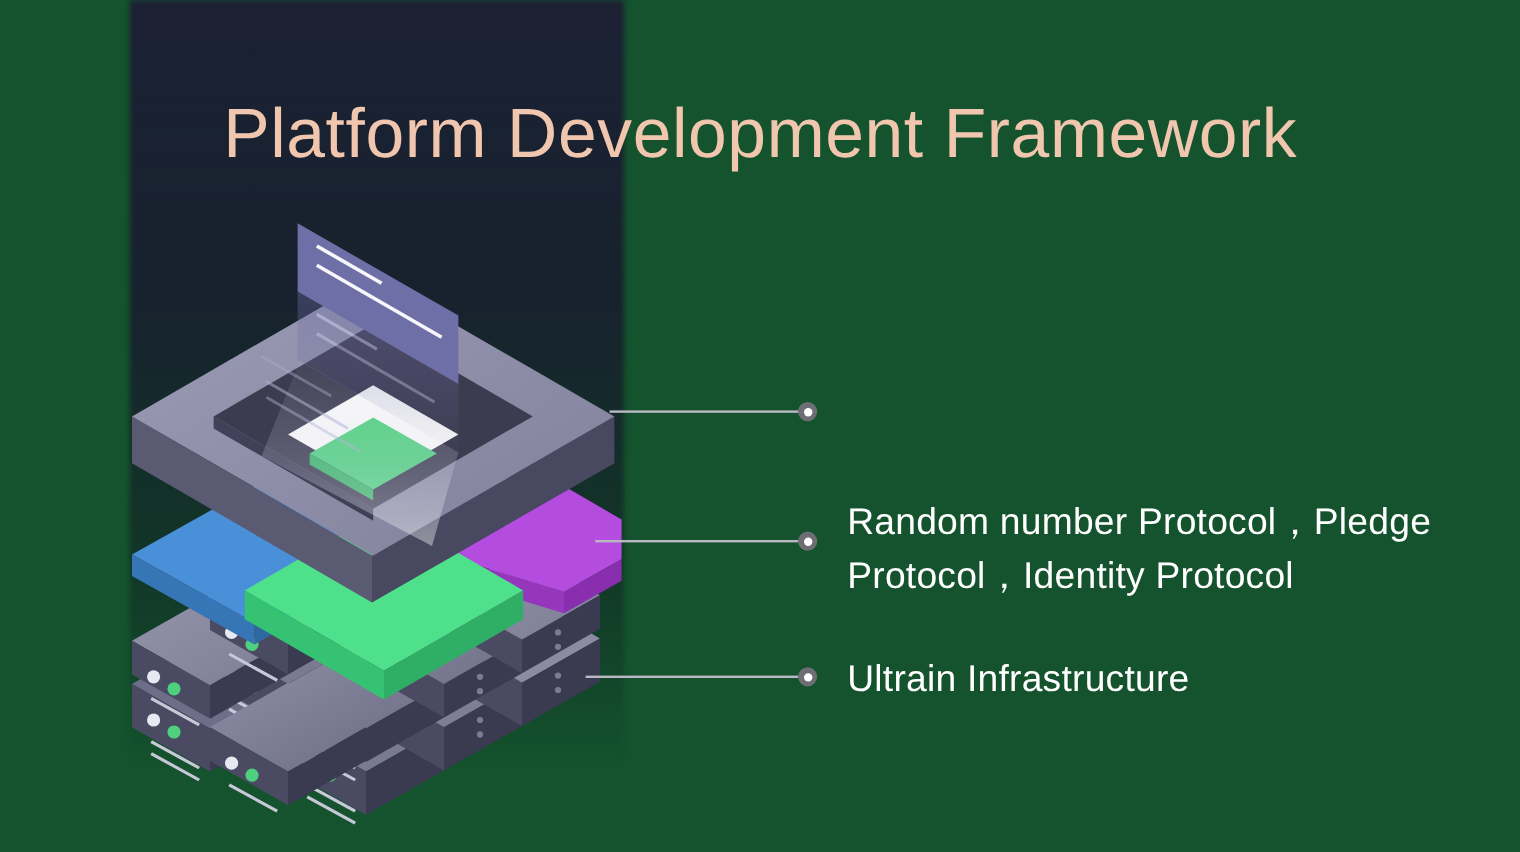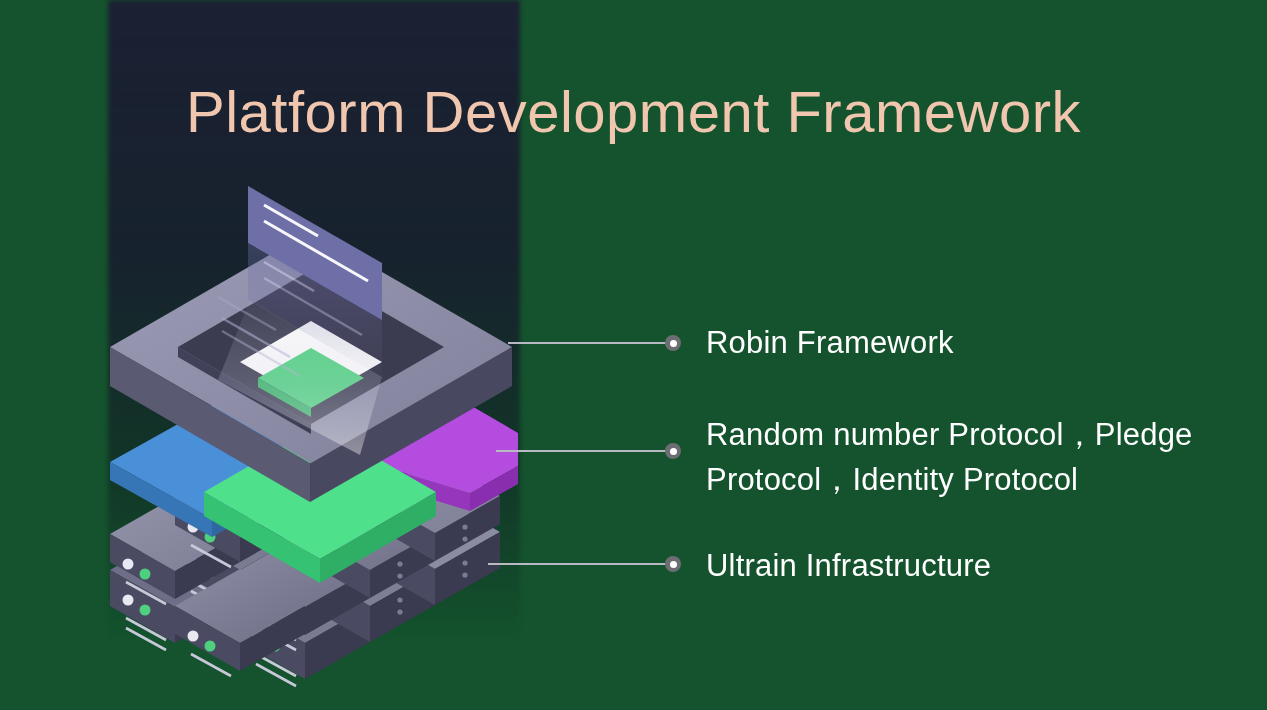--- a/index.html
+++ b/index.html
@@ -291,20 +291,19 @@
   </svg>
 
   <div class="leader l1"></div>
   <div class="leader l2"></div>
   <div class="leader l3"></div>
 
   <div class="dot d1"></div>
   <div class="dot d2"></div>
   <div class="dot d3"></div>
 
-  <div class="callout c1">Robin Framework</div>
 
   <div class="callout c3">Ultrain Infrastructure</div>
 
   <div class="callout c2">Random number Protocol，Pledge
 Protocol，Identity Protocol</div>
 
 </div>
 
 </body></html>

